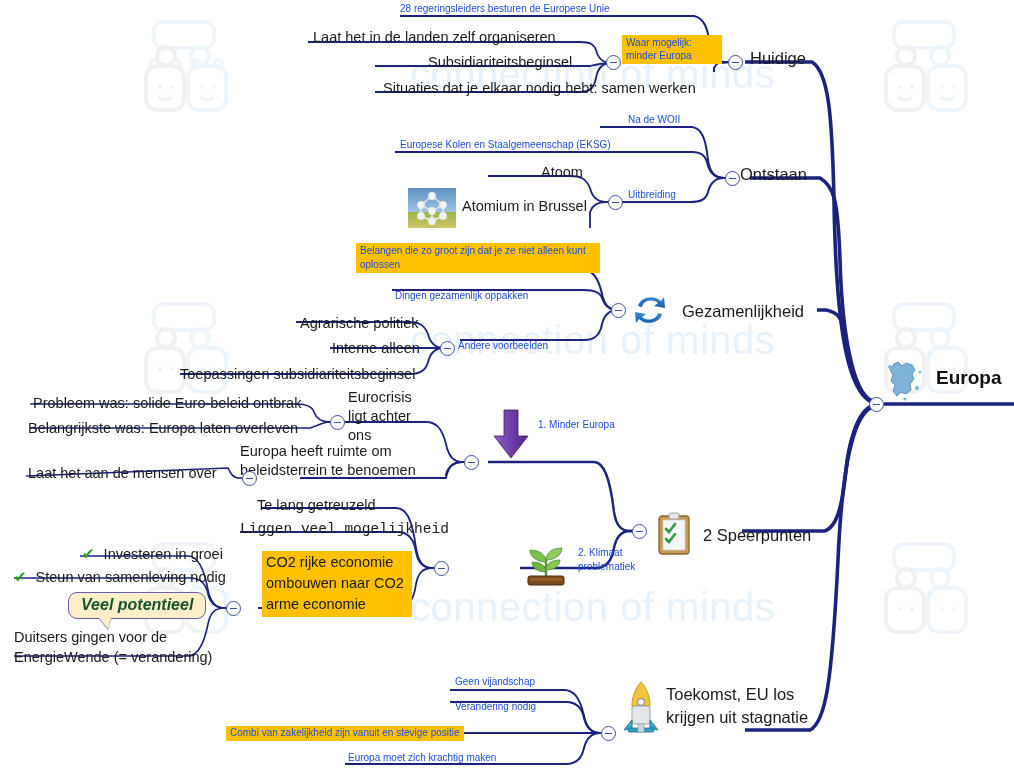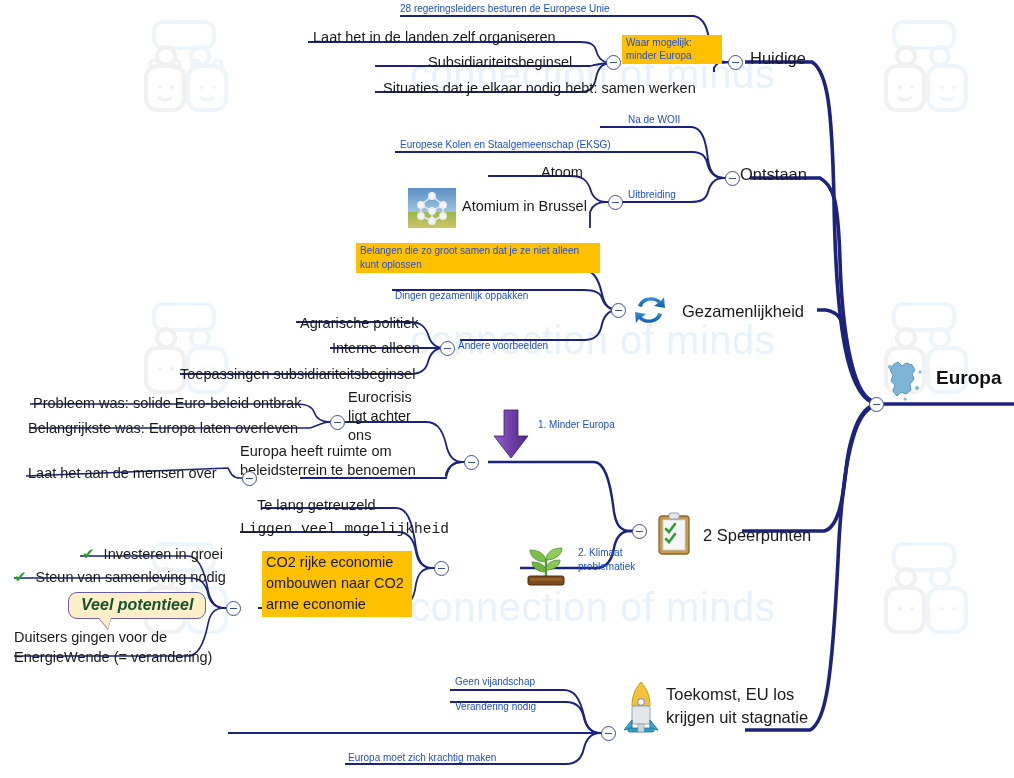--- a/index.html
+++ b/index.html
@@ -288,21 +288,21 @@
           </defs>
         <path d="M8 14 C10 5 24 2 31 9 L34 5 L35 16 L24 14 L28 11 C22 6 13 9 12 15 Z" fill="url(#bl)"></path>
         <path d="M32 22 C30 31 16 34 9 27 L6 31 L5 20 L16 22 L12 25 C18 30 27 27 28 21 Z" fill="url(#bl)"></path>
       </svg>
     </span>
     <span style="position:absolute;left:52px;top:9px;">Gezamenlijkheid</span>
   </div>
   <div class="cbtn" style="left:611px;top:303px;"></div>
 
   <div class="node lvl2" style="left:356px;top:243px;width:244px;white-space:normal;">
-    <span class="hl" style="white-space:normal;line-height:1.35;">Belangen die zo groot samen dat je ze niet alleen kunt oplossen</span>
+    <span class="hl" style="white-space:normal;line-height:1.35;">Belangen die zo groot zijn dat je ze niet alleen kunt oplossen</span>
   </div>
 
   <div class="node lvl2" style="left:395px;top:290px;">Dingen gezamenlijk oppakken</div>
 
   <div class="node lvl2" style="left:458px;top:340px;">Andere voorbeelden</div>
   <div class="cbtn" style="left:440px;top:341px;"></div>
 
   <div class="node lvl3" style="left:300px;top:315px;">Agrarische politiek</div>
   <div class="node lvl3" style="left:332px;top:340px;">Interne alleen</div>
   <div class="node lvl3" style="left:180px;top:366px;">Toepassingen subsidiariteitsbeginsel</div>
@@ -401,16 +401,19 @@
         <rect x="18" y="44" width="6" height="8" fill="#cfd5da" stroke="#9aa3ac" stroke-width="0.8"></rect>
       </svg>
     </span>
     <span style="position:absolute;left:46px;top:3px;line-height:1.4;white-space:normal;width:145px;">Toekomst, EU los krijgen uit stagnatie</span>
   </div>
   <div class="cbtn" style="left:601px;top:726px;"></div>
 
   <div class="node lvl2" style="left:455px;top:676px;">Geen vijandschap</div>
   <div class="node lvl2" style="left:455px;top:701px;">Verandering nodig</div>
 
+  <div class="node lvl2" style="left:226px;top:726px;">
+    <span class="hl">Combi van zakelijkheid zijn vanuit en stevige positie</span>
+  </div>
 
   <div class="node lvl2" style="left:348px;top:752px;">Europa moet zich krachtig maken</div>
 
 </div>
 
 </body></html>

